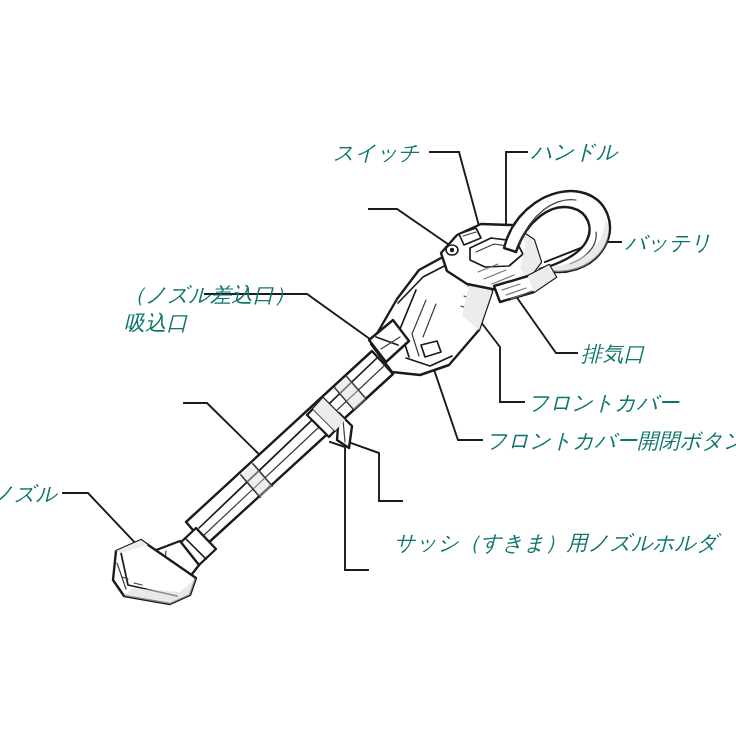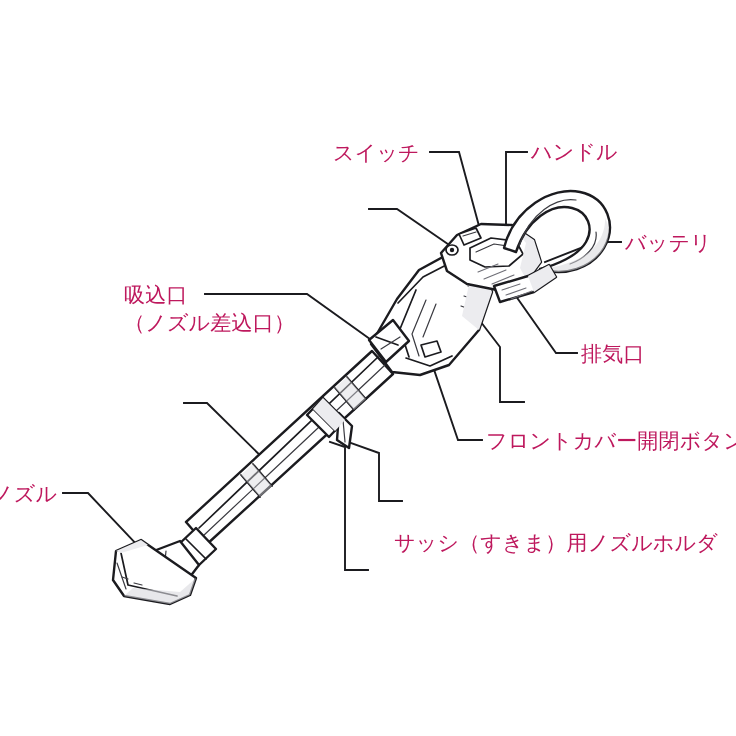--- a/index.html
+++ b/index.html
@@ -20,26 +20,27 @@
   }
   #diagram-svg {
     position: absolute;
     left: 0;
     top: 0;
     width: 736px;
     height: 736px;
   }
   .label {
     position: absolute;
-    color: #be185d;
+    color: #0f766e;
     font-size: 21px;
     line-height: 1.18;
     white-space: nowrap;
     letter-spacing: 0.2px;
     font-family: "Liberation Sans", "DejaVu Sans", sans-serif;
+    font-style: italic;
   }
   .label.two-line {
     white-space: normal;
     line-height: 1.32;
   }
   .label .ln {
     display: block;
   }
   
   #lbl-switch        { left: 333px; top: 141px; }
@@ -184,22 +185,23 @@
       <path class="hatch" d="M 511 299 L 532 291"></path>
       <path class="shade2" d="M 528 276 L 549 265 L 556 277 L 534 292 Z"></path>
     </g>
   </svg>
 
   <div class="label" id="lbl-switch">スイッチ</div>
   <div class="label" id="lbl-handle">ハンドル</div>
   <div class="label" id="lbl-battery">バッテリ</div>
 
   <div class="label two-line" id="lbl-suction">
+    <span class="ln">（ノズル差込口）</span>
     <span class="ln">吸込口</span>
-    <span class="ln">（ノズル差込口）</span>
   </div>
 
   <div class="label" id="lbl-exhaust">排気口</div>
+  <div class="label" id="lbl-frontcover">フロントカバー</div>
   <div class="label" id="lbl-fcbutton">フロントカバー開閉ボタン</div>
   <div class="label" id="lbl-nozzle">ノズル</div>
   <div class="label" id="lbl-sashiholder">サッシ（すきま）用ノズルホルダ</div>
 
 </div>
 
 </body></html>

